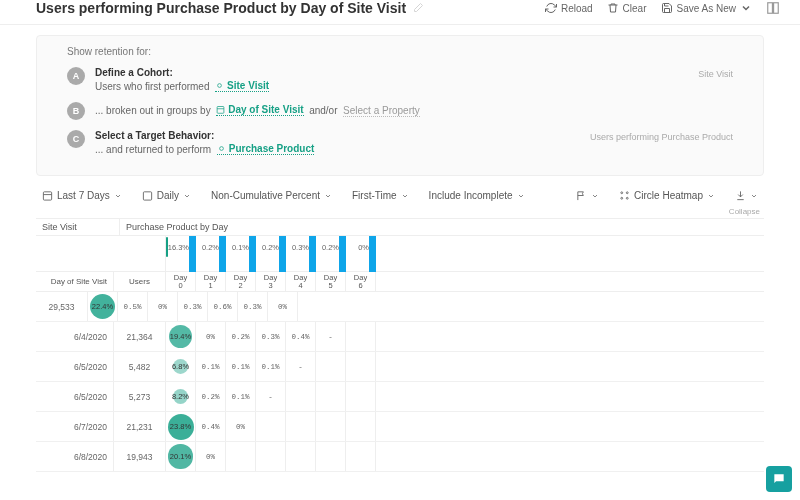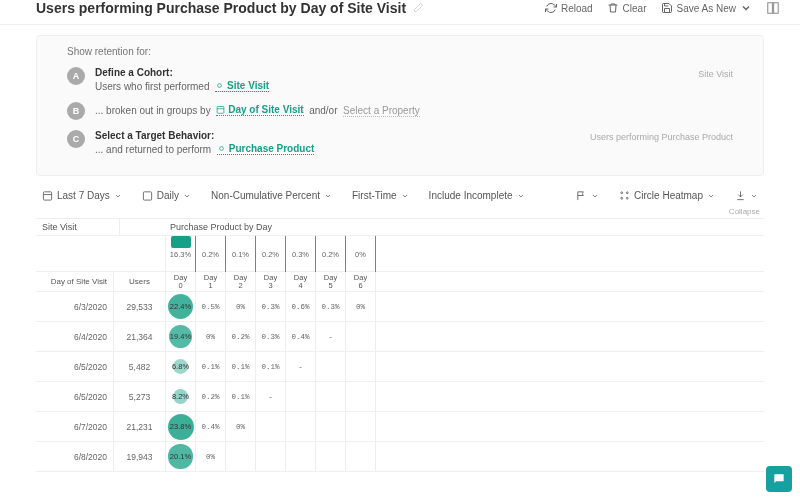--- a/index.html
+++ b/index.html
@@ -22,25 +22,25 @@
 .tag-plain { color: #999; border-bottom: 1px dotted #bbb; cursor: pointer; }
 .side-note { font-size: 9px; color: #aaa; position: absolute; right: 0; top: 2px; }
 .controls-row { display: flex; align-items: center; padding: 0 36px; gap: 8px; margin-bottom: 2px; }
 .fcontrol { display: flex; align-items: center; gap: 4px; font-size: 10px; color: #555; padding: 4px 6px; border-radius: 3px; cursor: pointer; }
 .fcontrol svg.pre { width: 11px; height: 11px; }
 .spacer { flex: 1; }
 .collapse { font-size: 8px; color: #aaa; text-align: right; padding: 0 40px 2px 4px; }
 .table-wrap { padding: 0 36px; position: relative; }
 .table-head { display: flex; border-top: 1px solid #eee; border-bottom: 1px solid #eee; height: 18px; font-size: 9px; color: #555; }
 .col-sv { width: 84px; padding: 3px 6px; border-right: 1px solid #eee; }
-.col-ppbd { flex: 1; padding: 3px 6px; margin-left: 44px; }
+.col-ppbd { flex: 1; padding: 3px 6px; }
 .summary-row { display: flex; height: 36px; border-bottom: 1px solid #eee; }
 .summary-left { width: 130px; border-right: 1px solid #eee; }
 .summary-cells { display: flex; }
-.summary-cell { width: 30px; display: flex; flex-direction: column; align-items: center; justify-content: flex-end; border-right: 1px solid #0ea5e9; height: 36px; padding-bottom: 13px; }
+.summary-cell { width: 30px; display: flex; flex-direction: row; align-items: center; justify-content: flex-end; border-right: 7px solid #0ea5e9; height: 36px; padding-bottom: 13px; }
 .sq { background: #16a085; border-radius: 2px; margin-bottom: 2px; }
 .sq.big { width: 20px; height: 20px; }
 .pct { font-size: 7.5px; color: #666; }
 .subhead-row { display: flex; border-bottom: 1px solid #eee; height: 20px; }
 .sh-date { width: 78px; font-size: 8px; color: #555; text-align: right; padding: 5px 6px 0 0; border-right: 1px solid #eee; }
 .sh-users { width: 52px; font-size: 8px; color: #555; text-align: center; padding-top: 5px; border-right: 1px solid #eee; }
 .sh-day { width: 30px; font-size: 7.5px; color: #555; text-align: center; padding-top: 2px; border-right: 1px solid #eee; line-height: 1.1; }
 .data-row { display: flex; border-bottom: 1px solid #f0f0f0; height: 30px; align-items: center; }
 .d-date { width: 78px; font-size: 8.5px; color: #666; text-align: right; padding-right: 6px; border-right: 1px solid #eee; height: 100%; display: flex; align-items: center; justify-content: flex-end; }
 .d-users { width: 52px; font-size: 8.5px; color: #666; text-align: center; border-right: 1px solid #eee; height: 100%; display: flex; align-items: center; justify-content: center; }
@@ -266,21 +266,20 @@
           <div class="sh-day">Day<br>2</div>
           <div class="sh-day">Day<br>3</div>
           <div class="sh-day">Day<br>4</div>
           <div class="sh-day">Day<br>5</div>
           <div class="sh-day">Day<br>6</div>
         </div>
   </div>
 
   <div id="data-rows">
         <div class="data-row">
-          <div class="d-date">6/3/2020</div>
           <div class="d-users">29,533</div>
           <div class="d-cell">
             <div class="circle" style="width: 25.68px; height: 25.68px; background: rgba(22, 160, 133, 0.81);">22.4%</div>
           </div>
           <div class="d-cell">
             <span class="cval">0.5%</span>
           </div>
           <div class="d-cell">
             <span class="cval">0%</span>
           </div>

